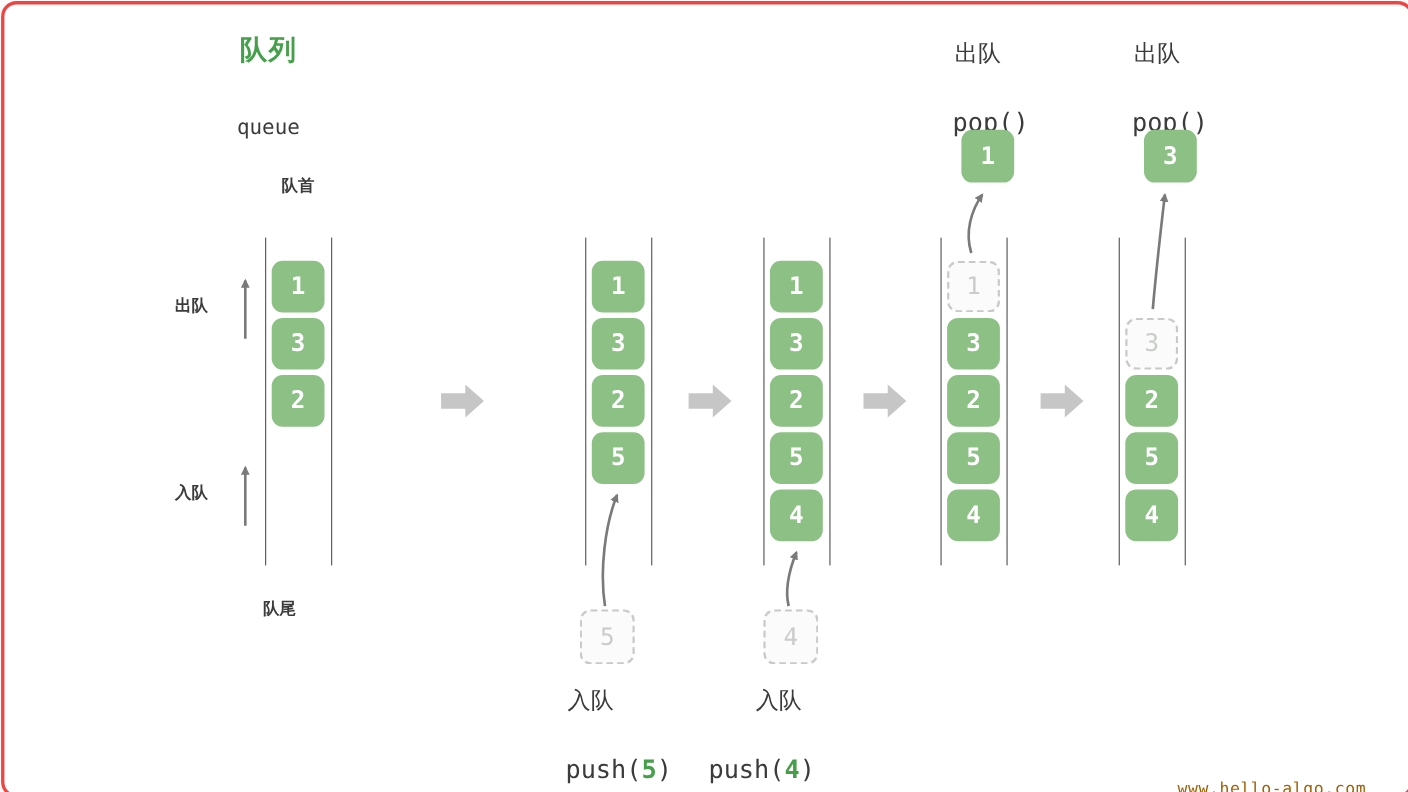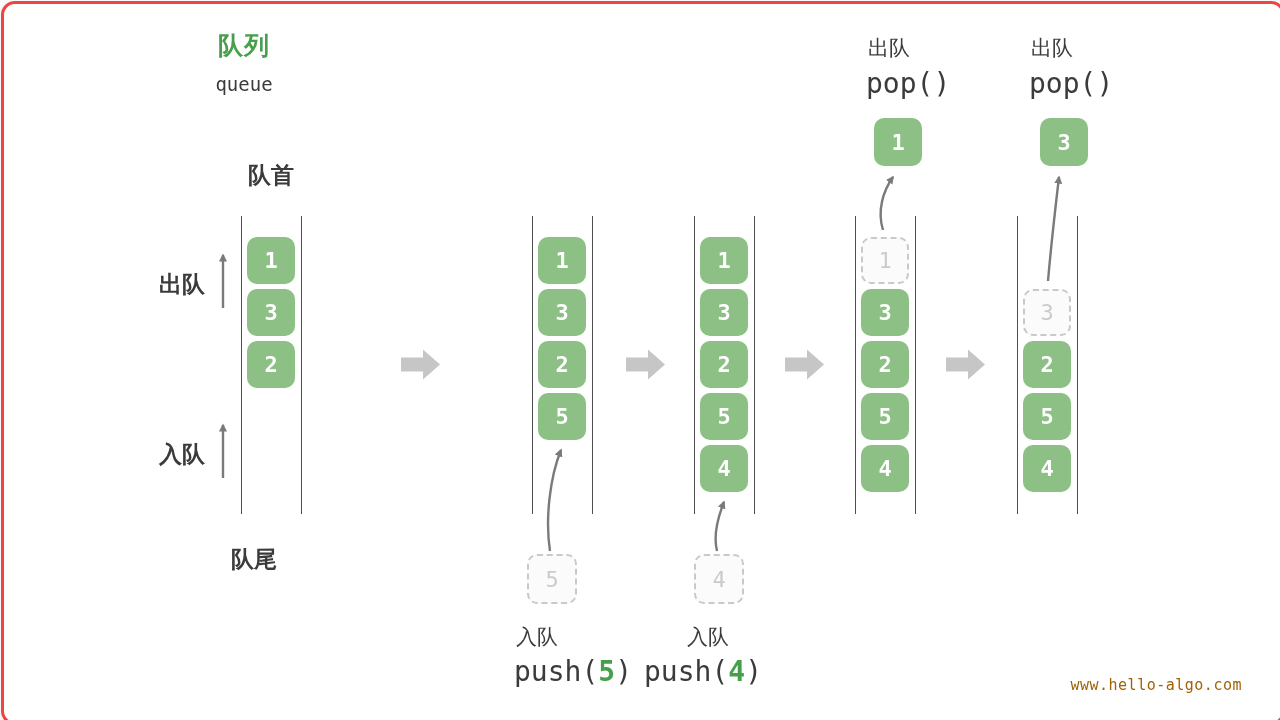--- a/index.html
+++ b/index.html
@@ -4,26 +4,26 @@
 <style>
   html,body{margin:0;padding:0;background:#fbfbfb;}
   .stage{
     position:relative;width:1278px;height:718px;margin:1px;
     background:#ffffff;border:3px solid #ef4444;border-radius:14px;
     box-shadow:0 1px 4px rgba(0,0,0,.05);
     overflow:hidden;
     font-family:"Liberation Sans",sans-serif;
   }
   .abs{position:absolute;}
-  .zh-bold{font-weight:700;font-size:23px;color:#3b3b3b;white-space:nowrap;}
+  .zh-bold{font-weight:700;font-size:15px;color:#3b3b3b;white-space:nowrap;}
   .zh{font-weight:500;font-size:21px;color:#3b3b3b;white-space:nowrap;}
-  .mono{font-family:"DejaVu Sans Mono",monospace;font-weight:400;color:#3b3b3b;white-space:nowrap;}
+  .mono{font-family:"DejaVu Sans Mono",monospace;font-weight:400;color:#3b3b3b;white-space:nowrap;margin-top:32px;}
   .title-zh{font-weight:700;font-size:25px;color:#46a04b;text-align:center;letter-spacing:1px;}
   .title-en{font-size:19px;text-align:center;}
-  .code{font-size:28px;}
+  .code{font-size:23px;}
   .code .arg{color:#46a04b;font-weight:700;}
   .center{text-align:center;}
 
   .col{
     position:absolute;top:212px;height:298px;width:61px;box-sizing:border-box;
     border-left:1.5px solid #4f4f4f;border-right:1.5px solid #4f4f4f;
   }
   .cell{
     position:absolute;left:5px;width:48px;height:47px;border-radius:10px;
     background:#8cc084;color:#ffffff;

